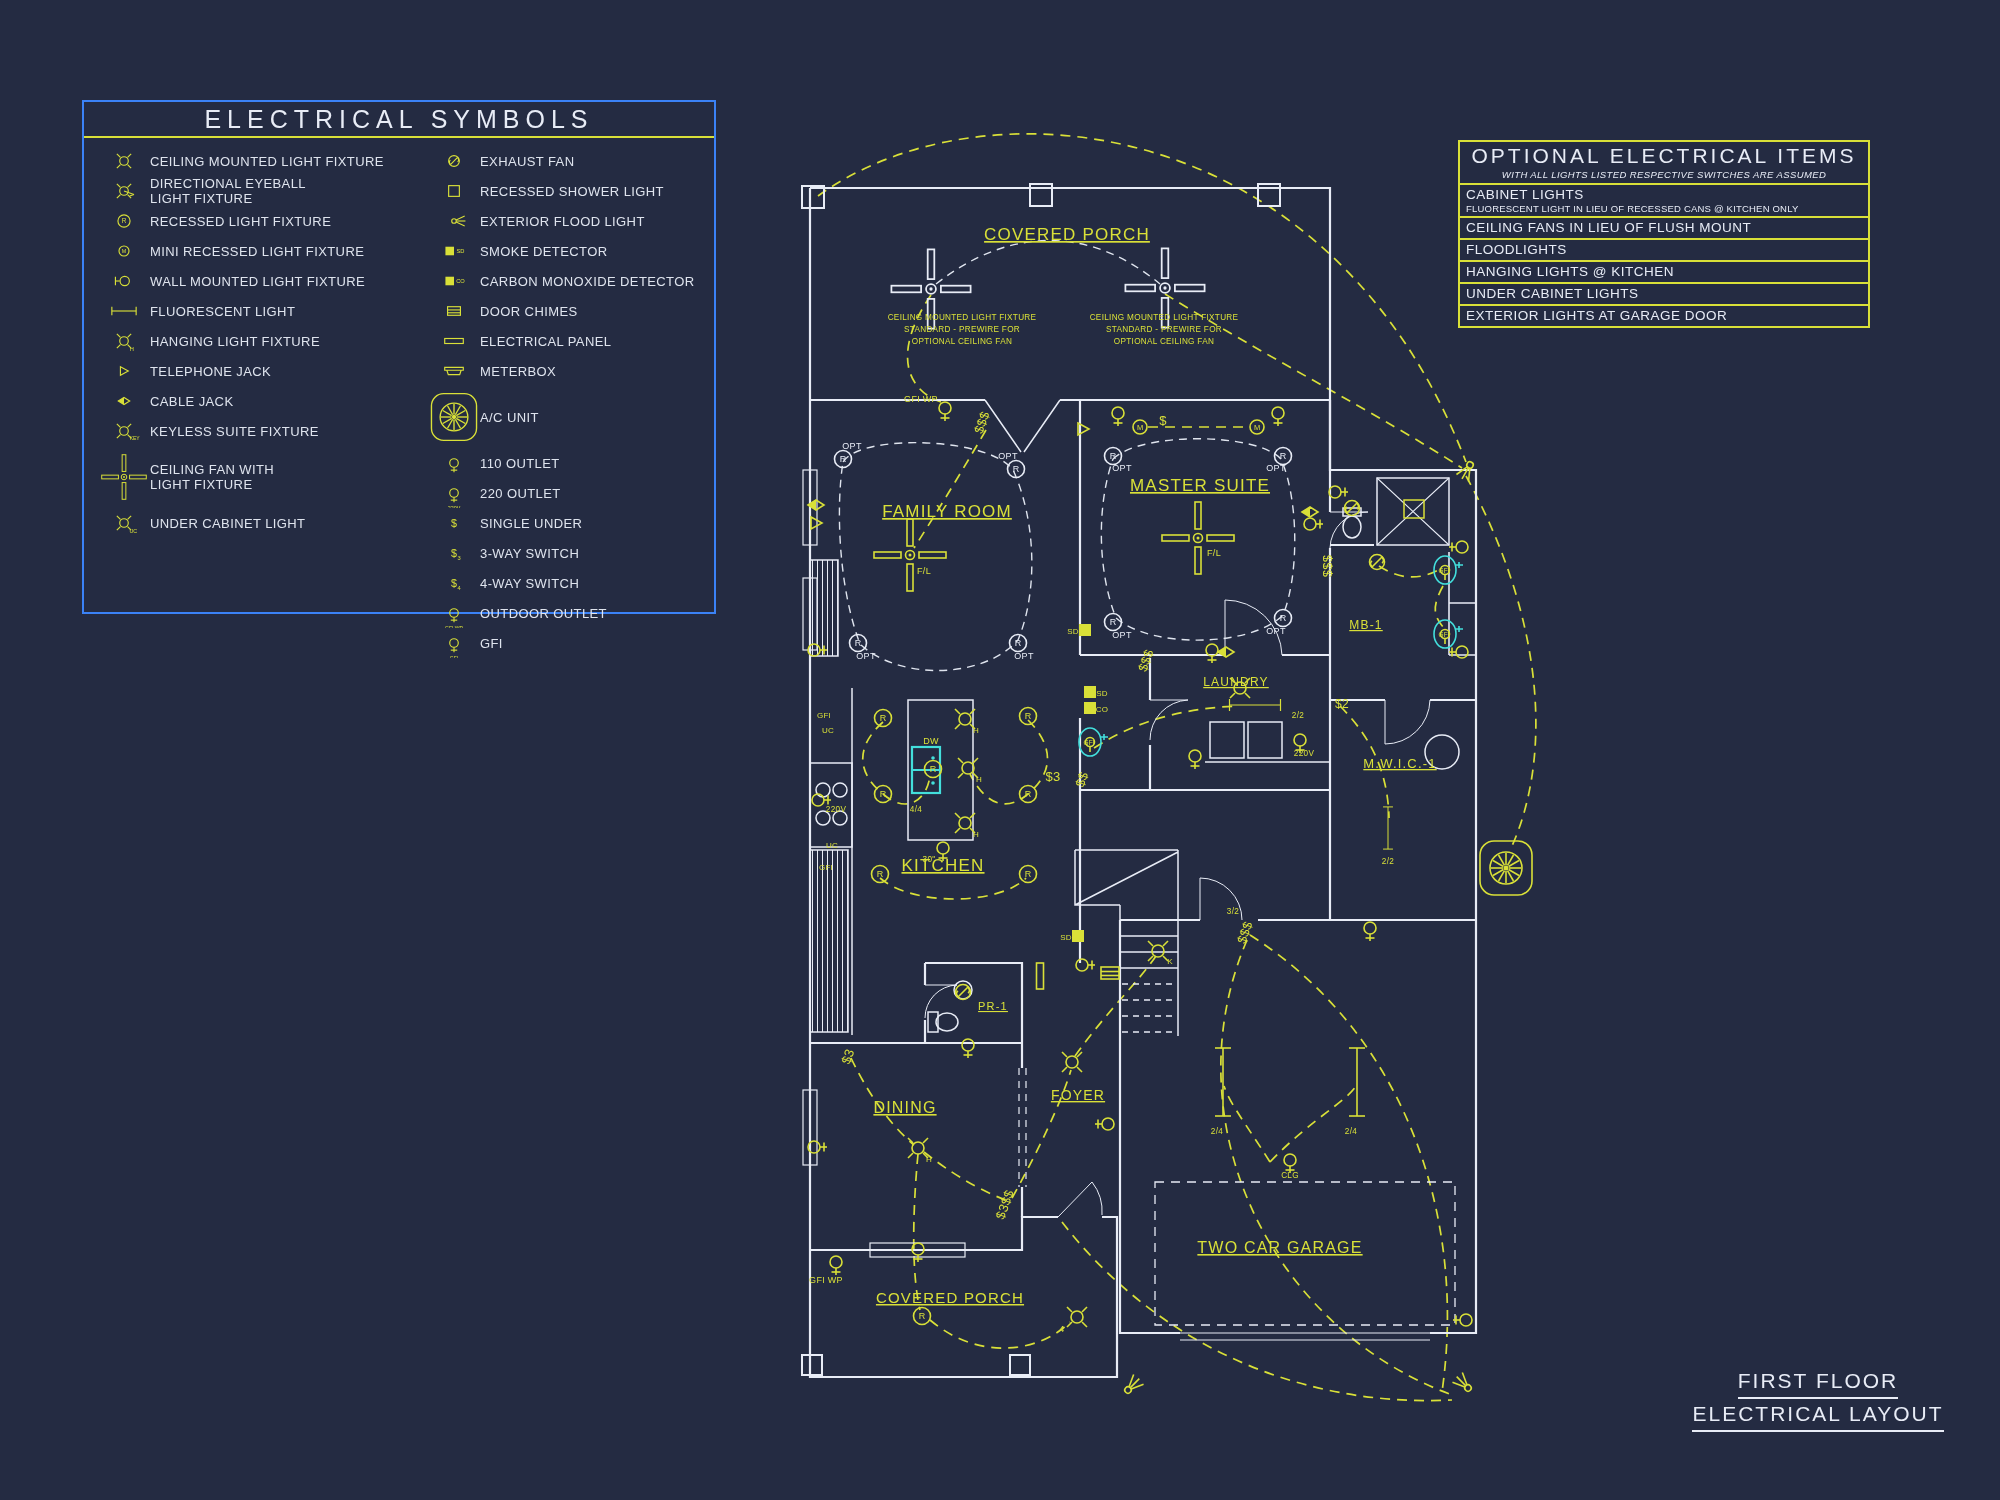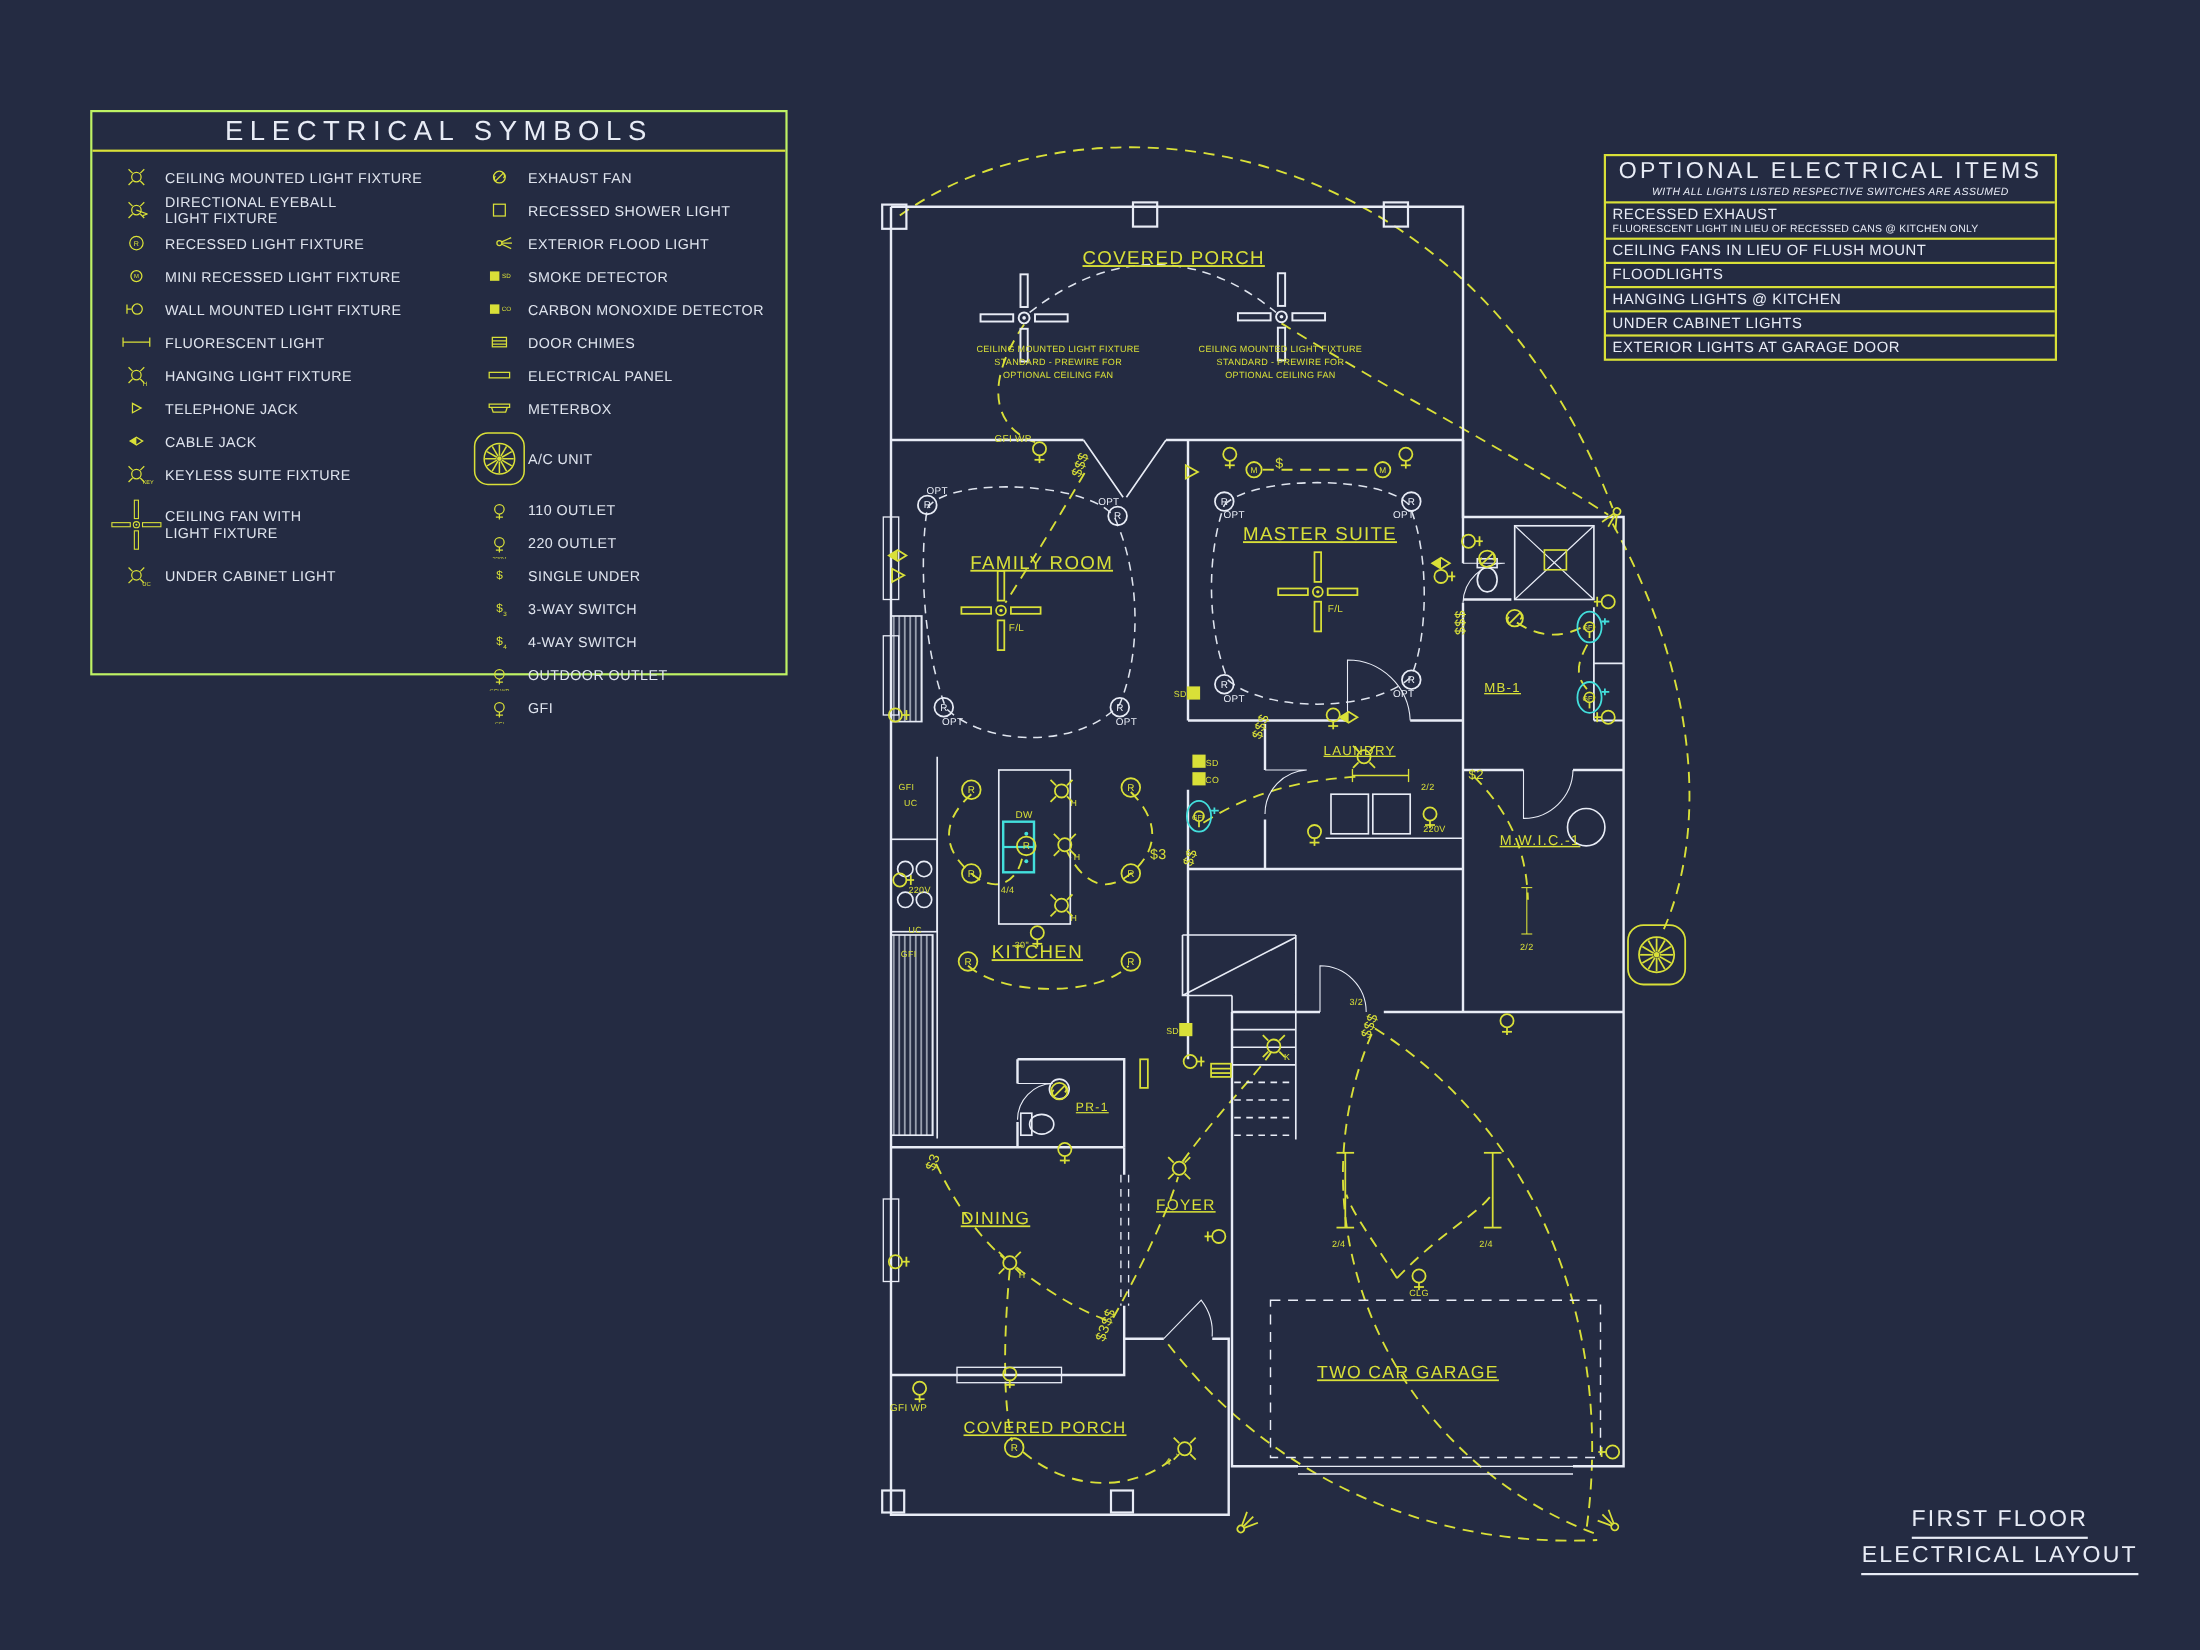--- a/index.html
+++ b/index.html
@@ -1,21 +1,21 @@
 <!DOCTYPE html>
 <html><head>
 <meta charset="utf-8">
 <style>
   html,body{margin:0;padding:0;background:#242b42;}
   .page{position:relative;width:2000px;height:1500px;background:#242b42;overflow:hidden;
         font-family:"Liberation Sans", sans-serif;}
   svg{display:block;}
   
   .legend{position:absolute;left:82px;top:100px;width:634px;height:514px;
-          border:2px solid #bef264;box-sizing:border-box;}
+          border:2px solid #3b82f6;box-sizing:border-box;}
   .legend-title{height:34px;line-height:34px;text-align:center;color:#e8ecf6;
           font-size:25px;letter-spacing:6px;border-bottom:2px solid #d9e038;}
   .legend-cols{display:flex;padding:8px 6px 0 14px;}
   .lcol{display:flex;flex-direction:column;}
   .lcol-left{width:330px;}
   .lcol-right{width:270px;}
   .lrow{display:flex;align-items:center;min-height:26px;}
   .lrow .licon-cell{width:52px;flex:0 0 52px;display:flex;justify-content:center;align-items:center;}
   .lrow .llabel{color:#dfe4ee;font-size:13px;letter-spacing:.4px;white-space:pre-line;line-height:15px;}
   .licon{width:52px;height:30px;}
@@ -1009,21 +1009,21 @@
     </div>
   </div>
 
   <div class="optional">
     <div class="opt-head">
       <div class="opt-title">OPTIONAL ELECTRICAL ITEMS</div>
       <div class="opt-sub">WITH ALL LIGHTS LISTED RESPECTIVE SWITCHES ARE ASSUMED</div>
     </div>
     <div id="optional-rows">
         <div class="opt-row">
-          <div>RECESSED EXHAUST</div>
+          <div>CABINET LIGHTS</div>
           <div class="sub">FLUORESCENT LIGHT IN LIEU OF RECESSED CANS @ KITCHEN ONLY</div>
         </div>
         <div class="opt-row">
           <div>CEILING FANS IN LIEU OF FLUSH MOUNT</div>
         </div>
         <div class="opt-row">
           <div>FLOODLIGHTS</div>
         </div>
         <div class="opt-row">
           <div>HANGING LIGHTS @ KITCHEN</div>

